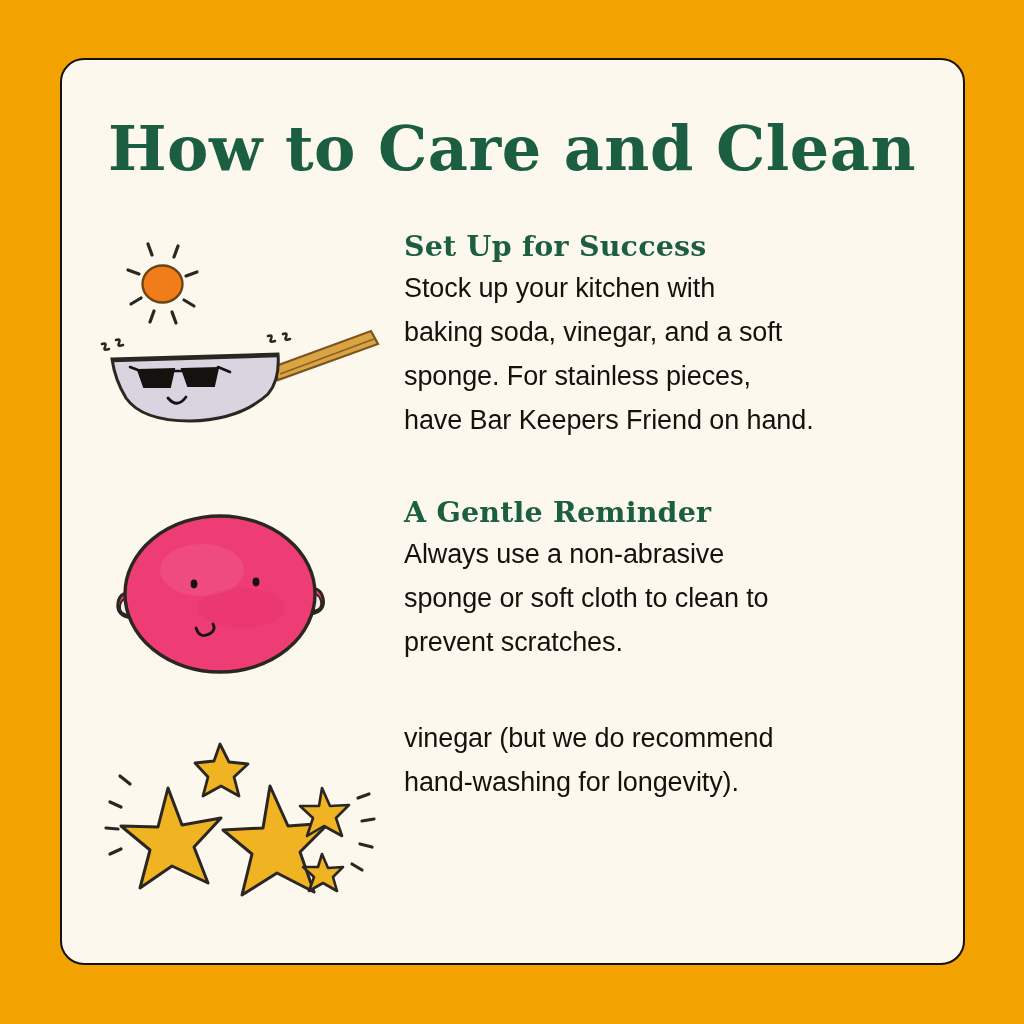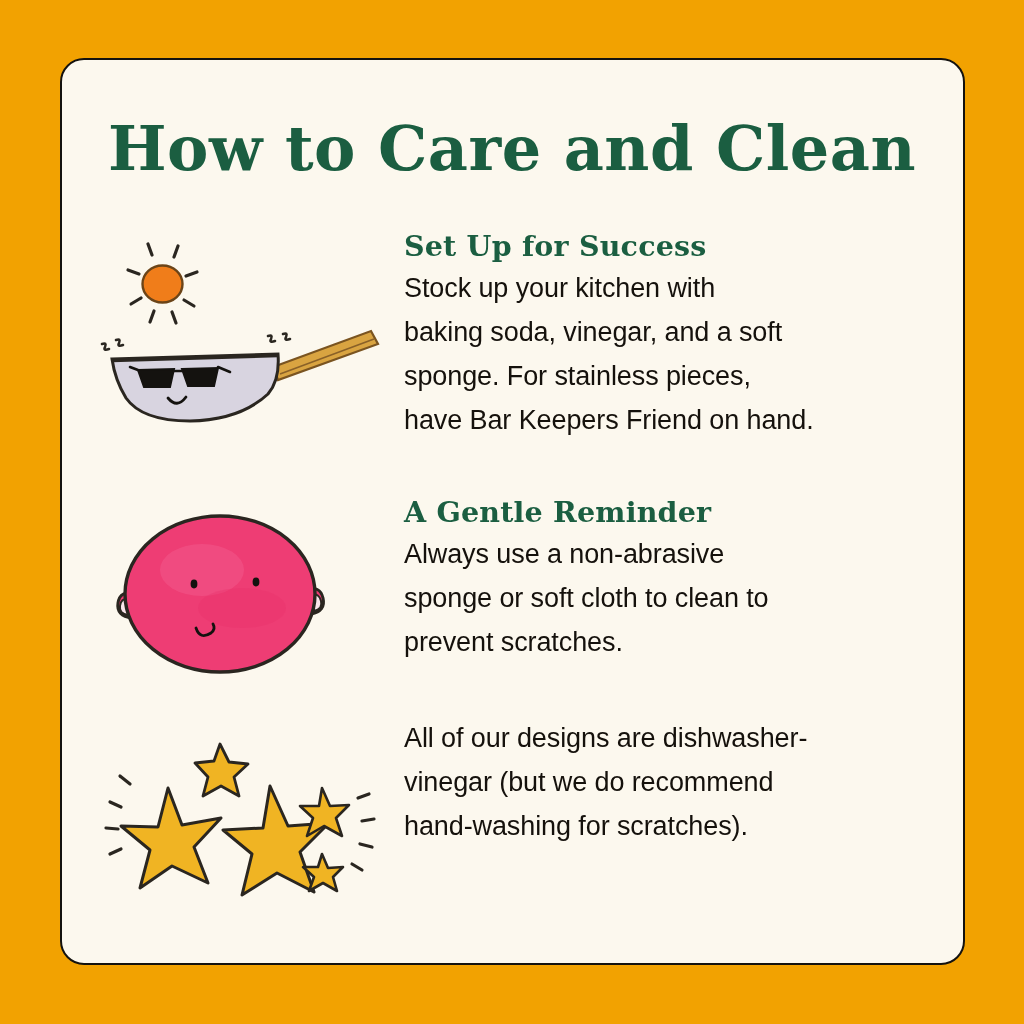--- a/index.html
+++ b/index.html
@@ -205,21 +205,20 @@
 
           <path d="M180 60 L198 100 L239 97 L210 126 L224 166 L187 147 L152 169 L162 128 L133 104 L173 102 Z" fill="#F0B423" stroke="#2A2620" stroke-width="3" stroke-linejoin="round"></path>
 
           <path d="M232 62 L240 80 L259 79 L246 92 L252 110 L234 100 L217 110 L223 92 L210 80 L229 80 Z" fill="#F0B423" stroke="#2A2620" stroke-width="2.6" stroke-linejoin="round"></path>
 
           <path d="M232 128 L238 142 L253 141 L243 151 L247 165 L233 157 L219 165 L224 151 L213 141 L228 141 Z" fill="#F0B423" stroke="#2A2620" stroke-width="2.6" stroke-linejoin="round"></path>
         </svg>
       </div>
       <div class="txt">
         <p class="body">
-          <span>All of our designs are dishwasher-</span>
           <span>vinegar (but we do recommend</span>
-          <span>hand-washing for scratches).</span>
+          <span>hand-washing for longevity).</span>
         </p>
       </div>
     </div>
 
   </div>
 </div>
 
 </body></html>

